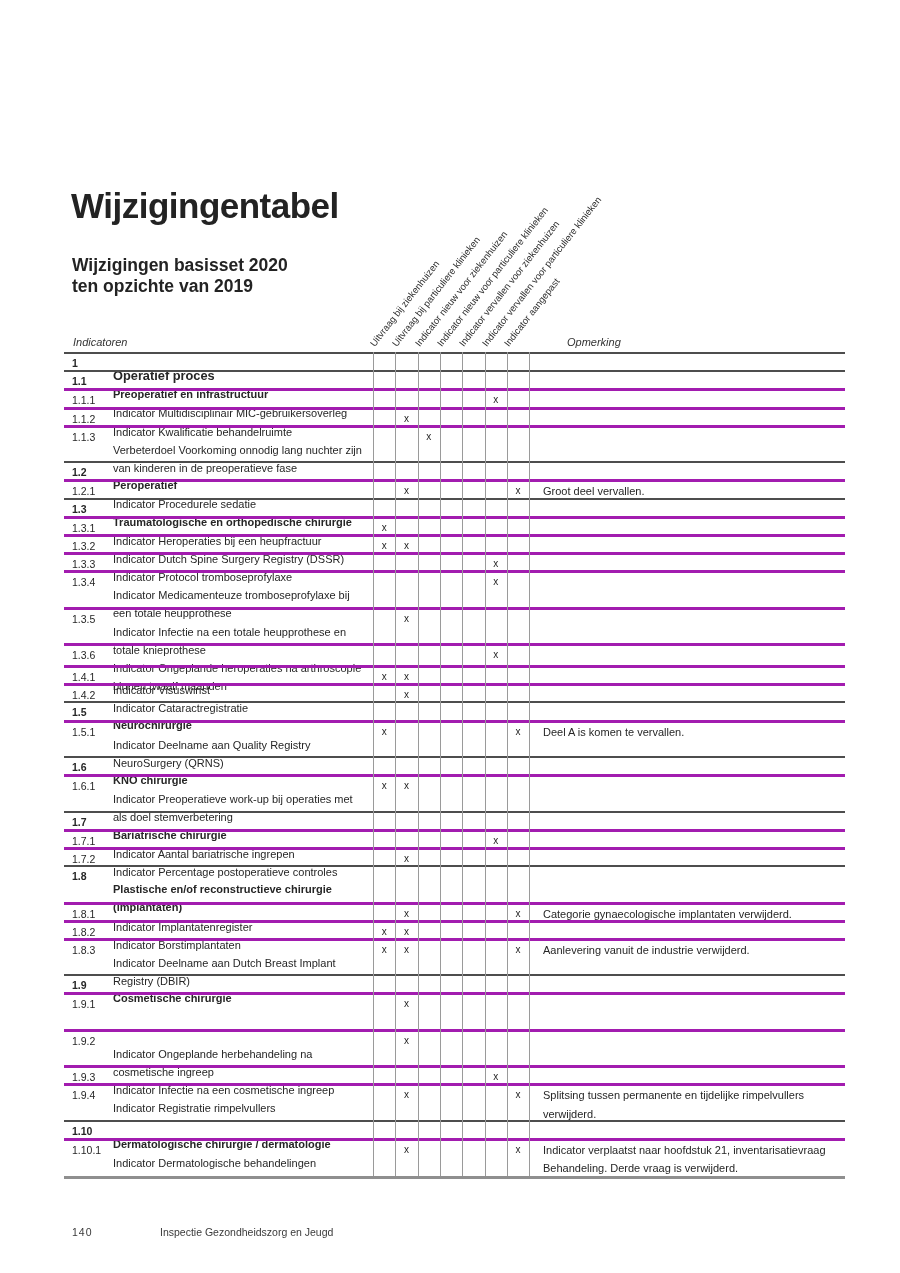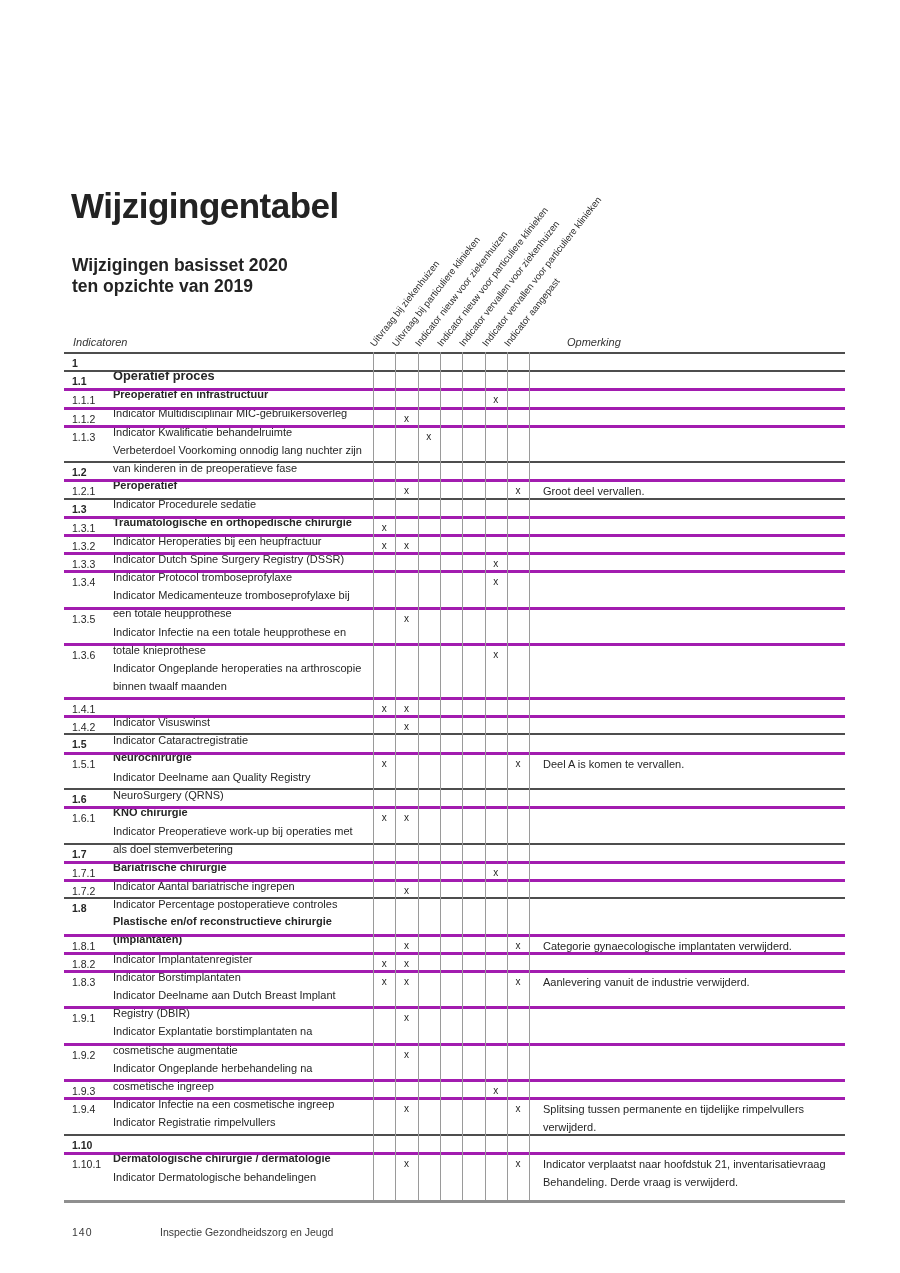--- a/index.html
+++ b/index.html
@@ -169,21 +169,21 @@
         <span class="mark" style="left: 420.5px;">x</span>
       </div>
       <div class="row item" style="height: 36.4px;">
         <span class="rnum">1.3.5</span>
         <div class="rname">
           <div>Indicator Infectie na een totale heupprothese en</div>
           <div>totale knieprothese</div>
         </div>
         <span class="mark" style="left: 331.3px;">x</span>
       </div>
-      <div class="row item" style="height: 54px;">
+      <div class="row item" style="height: 22px;">
         <span class="rnum">1.3.6</span>
         <div class="rname">
           <div>Indicator Ongeplande heroperaties na arthroscopie</div>
           <div>binnen twaalf maanden</div>
         </div>
         <span class="mark" style="left: 420.5px;">x</span>
       </div>
       <div class="row item" style="height: 18.2px;">
         <span class="rnum">1.4.1</span>
         <div class="rname">
@@ -284,26 +284,28 @@
           <div>Indicator Deelname aan Dutch Breast Implant</div>
           <div>Registry (DBIR)</div>
         </div>
         <span class="mark" style="left: 309px;">x</span>
         <span class="mark" style="left: 331.3px;">x</span>
         <span class="mark" style="left: 442.8px;">x</span>
         <div class="remark">
           <div>Aanlevering vanuit de industrie verwijderd.</div>
         </div>
       </div>
+      <div class="row section" style="height: 18.2px;">
+        <span class="rnum">1.9</span>
+        <div class="rname">
+          <div>Cosmetische chirurgie</div>
+        </div>
+      </div>
       <div class="row item" style="height: 36.4px;">
         <span class="rnum">1.9.1</span>
-        <div class="rname">
-          <div>Indicator Explantatie borstimplantaten na</div>
-          <div>cosmetische augmentatie</div>
-        </div>
         <span class="mark" style="left: 331.3px;">x</span>
       </div>
       <div class="row item" style="height: 36.4px;">
         <span class="rnum">1.9.2</span>
         <div class="rname">
           <div>Indicator Ongeplande herbehandeling na</div>
           <div>cosmetische ingreep</div>
         </div>
         <span class="mark" style="left: 331.3px;">x</span>
       </div>
@@ -325,21 +327,21 @@
           <div>Splitsing tussen permanente en tijdelijke rimpelvullers</div>
           <div>verwijderd.</div>
         </div>
       </div>
       <div class="row section" style="height: 18.2px;">
         <span class="rnum">1.10</span>
         <div class="rname">
           <div>Dermatologische chirurgie / dermatologie</div>
         </div>
       </div>
-      <div class="row item" style="height: 48px;">
+      <div class="row item" style="height: 38px;">
         <span class="rnum">1.10.1</span>
         <div class="rname">
           <div>Indicator Dermatologische behandelingen</div>
         </div>
         <span class="mark" style="left: 331.3px;">x</span>
         <span class="mark" style="left: 442.8px;">x</span>
         <div class="remark">
           <div>Indicator verplaatst naar hoofdstuk 21, inventarisatievraag</div>
           <div>Behandeling. Derde vraag is verwijderd.</div>
         </div>

